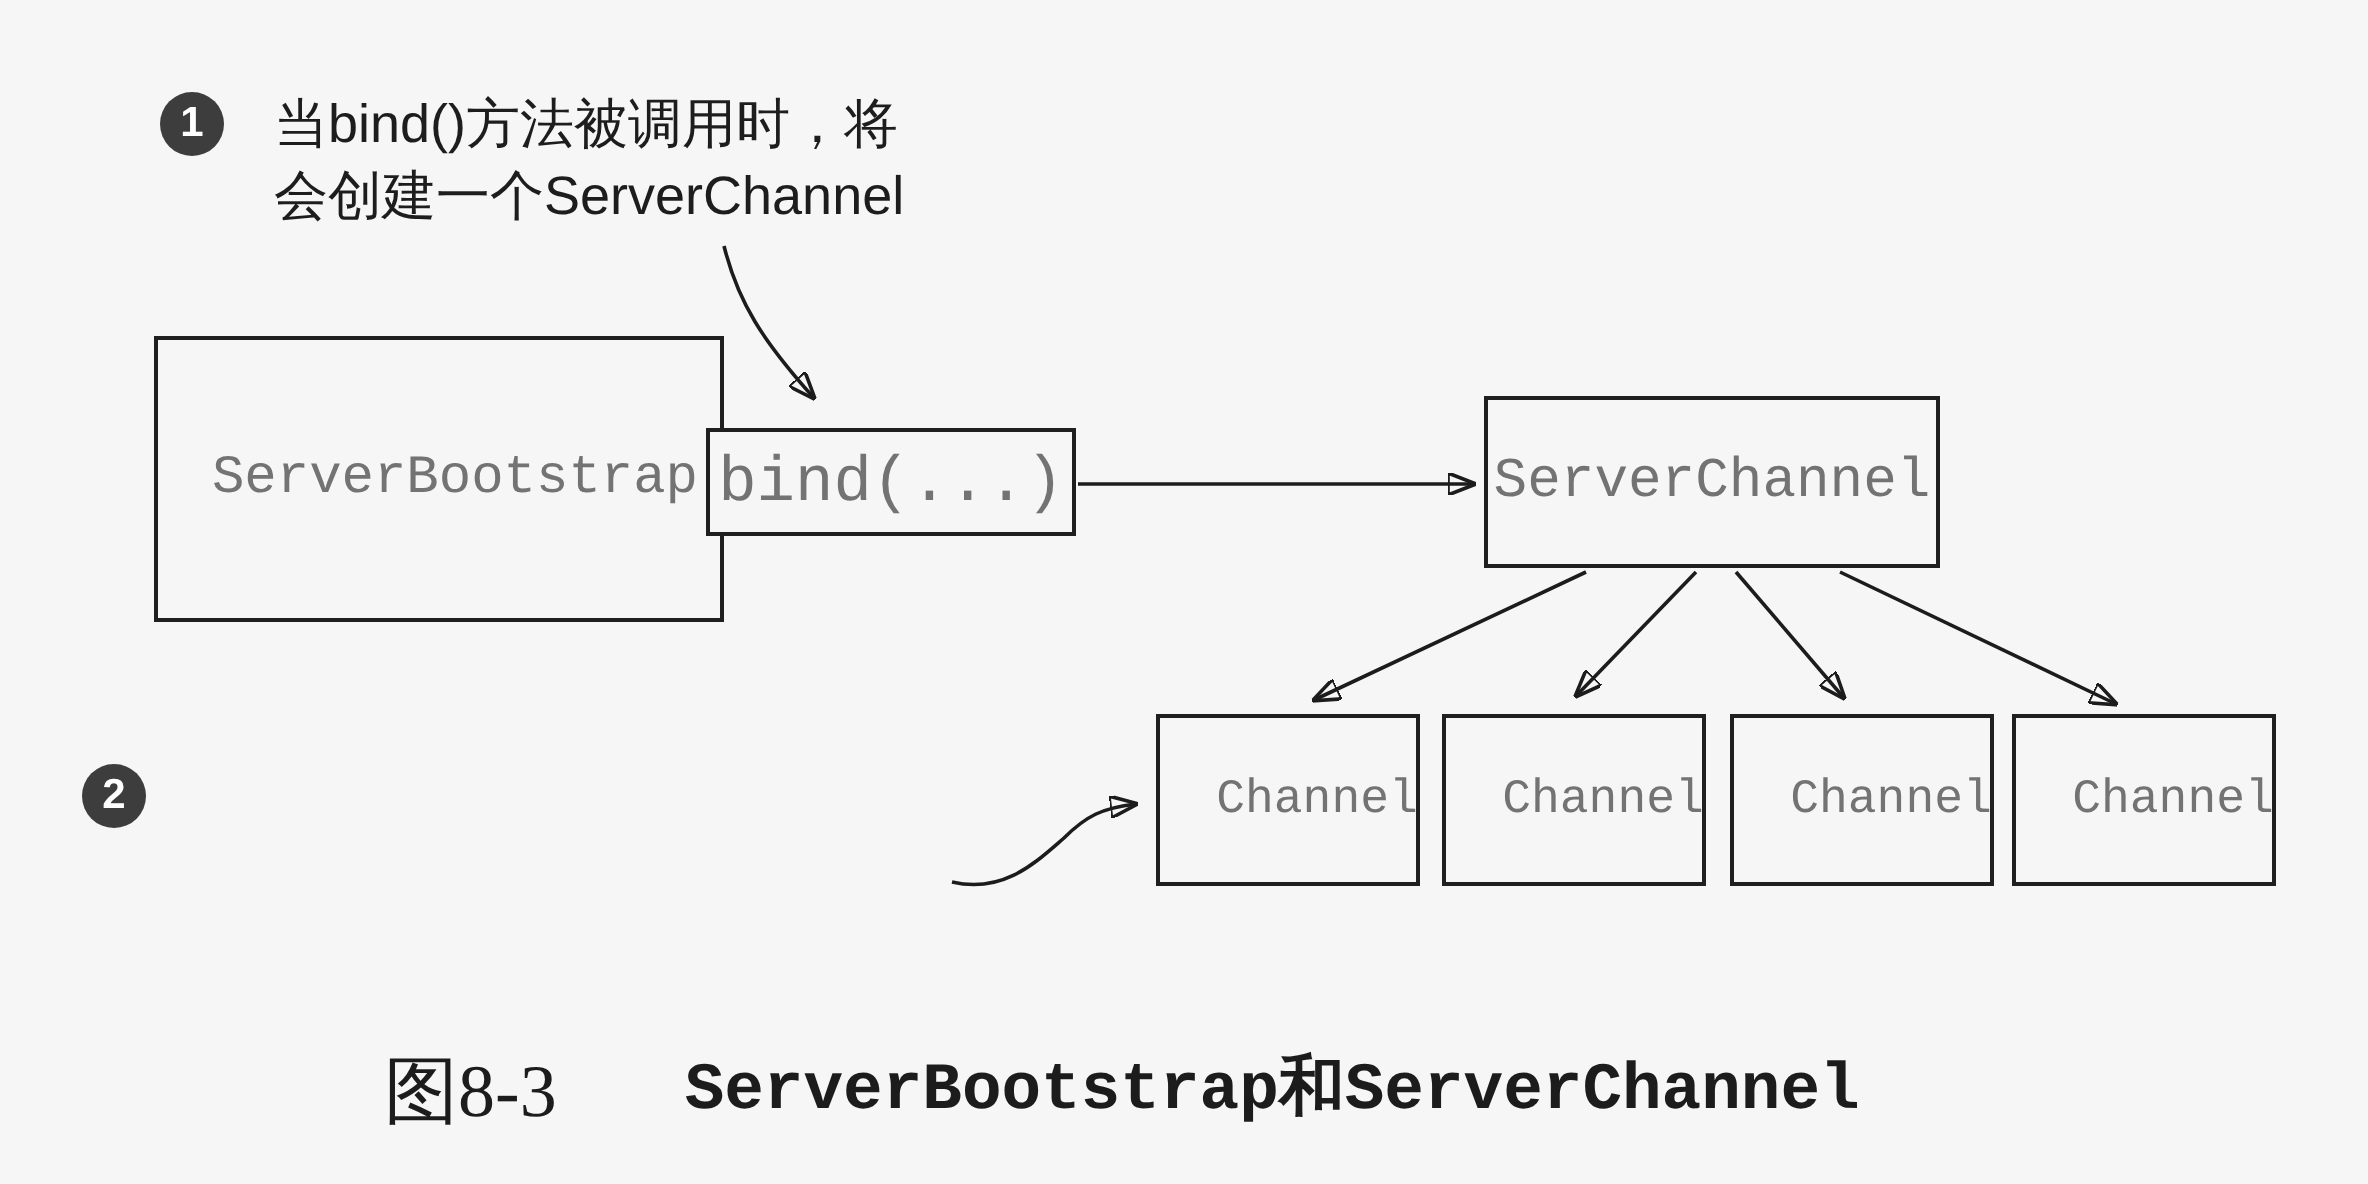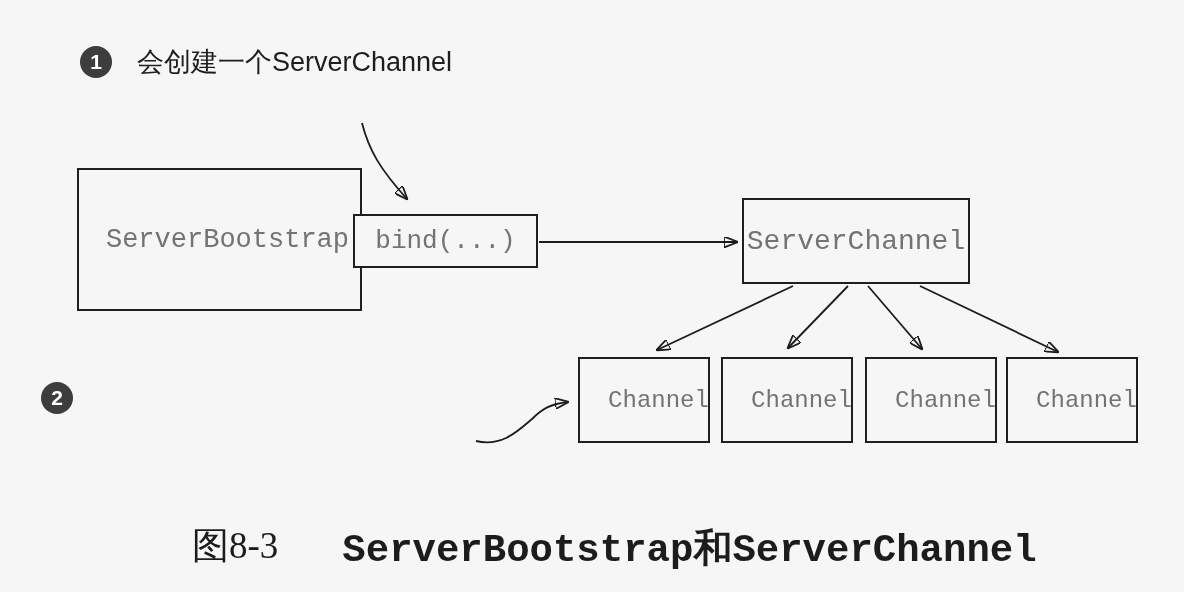--- a/index.html
+++ b/index.html
@@ -11,21 +11,21 @@
     position:absolute;
     border:2px solid #1f1f1f;
     background:#f6f6f6;
     display:flex;align-items:center;justify-content:center;
     font-family:"Liberation Mono","DejaVu Sans Mono",monospace;
     color:#737373;
     box-sizing:border-box;
   }
   .box-server-bootstrap{left:77px;top:168px;width:285px;height:143px;font-size:27px;z-index:2;}
   .box-server-bootstrap span{transform:translateX(8px);}
-  .box-bind{left:353px;top:214px;width:185px;height:54px;font-size:26px;z-index:3;}
+  .box-bind{left:353px;top:214px;width:185px;height:54px;font-size:32px;z-index:3;}
   .box-server-channel{left:742px;top:198px;width:228px;height:86px;font-size:28px;z-index:2;}
   .box-channel{top:357px;width:132px;height:86px;font-size:24px;z-index:2;padding-left:29px;}
   .box-channel.c1{left:578px;}
   .box-channel.c2{left:721px;}
   .box-channel.c3{left:865px;}
   .box-channel.c4{left:1006px;}
 
   
   .badge{
     position:absolute;width:32px;height:32px;border-radius:50%;
@@ -52,32 +52,33 @@
   .caption{
     position:absolute;left:192px;top:521px;z-index:4;
     display:flex;align-items:flex-start;white-space:nowrap;
   }
   .caption .fig-label{
     font-family:"Liberation Serif","DejaVu Serif",serif;
     font-size:37px;color:#1c1c1c;
   }
   .caption .fig-title{
     font-family:"Liberation Mono","DejaVu Sans Mono",monospace;
-    font-weight:bold;font-size:39px;color:#1c1c1c;margin-left:64px;
+    font-weight:bold;font-size:33px;color:#1c1c1c;margin-left:64px;
   }
 </style>
 </head>
 <body>
 
 <div id="stage">
 
   <div class="badge badge-1">
     <span>1</span>
   </div>
   <div class="annotation annotation-1">
+    <div>当bind()方法被调用时，将</div>
     <div>会创建一个ServerChannel</div>
   </div>
 
   <div class="badge badge-2">
     <span>2</span>
   </div>
   <div class="annotation annotation-2">
   </div>
 
   <div class="box box-server-bootstrap">

